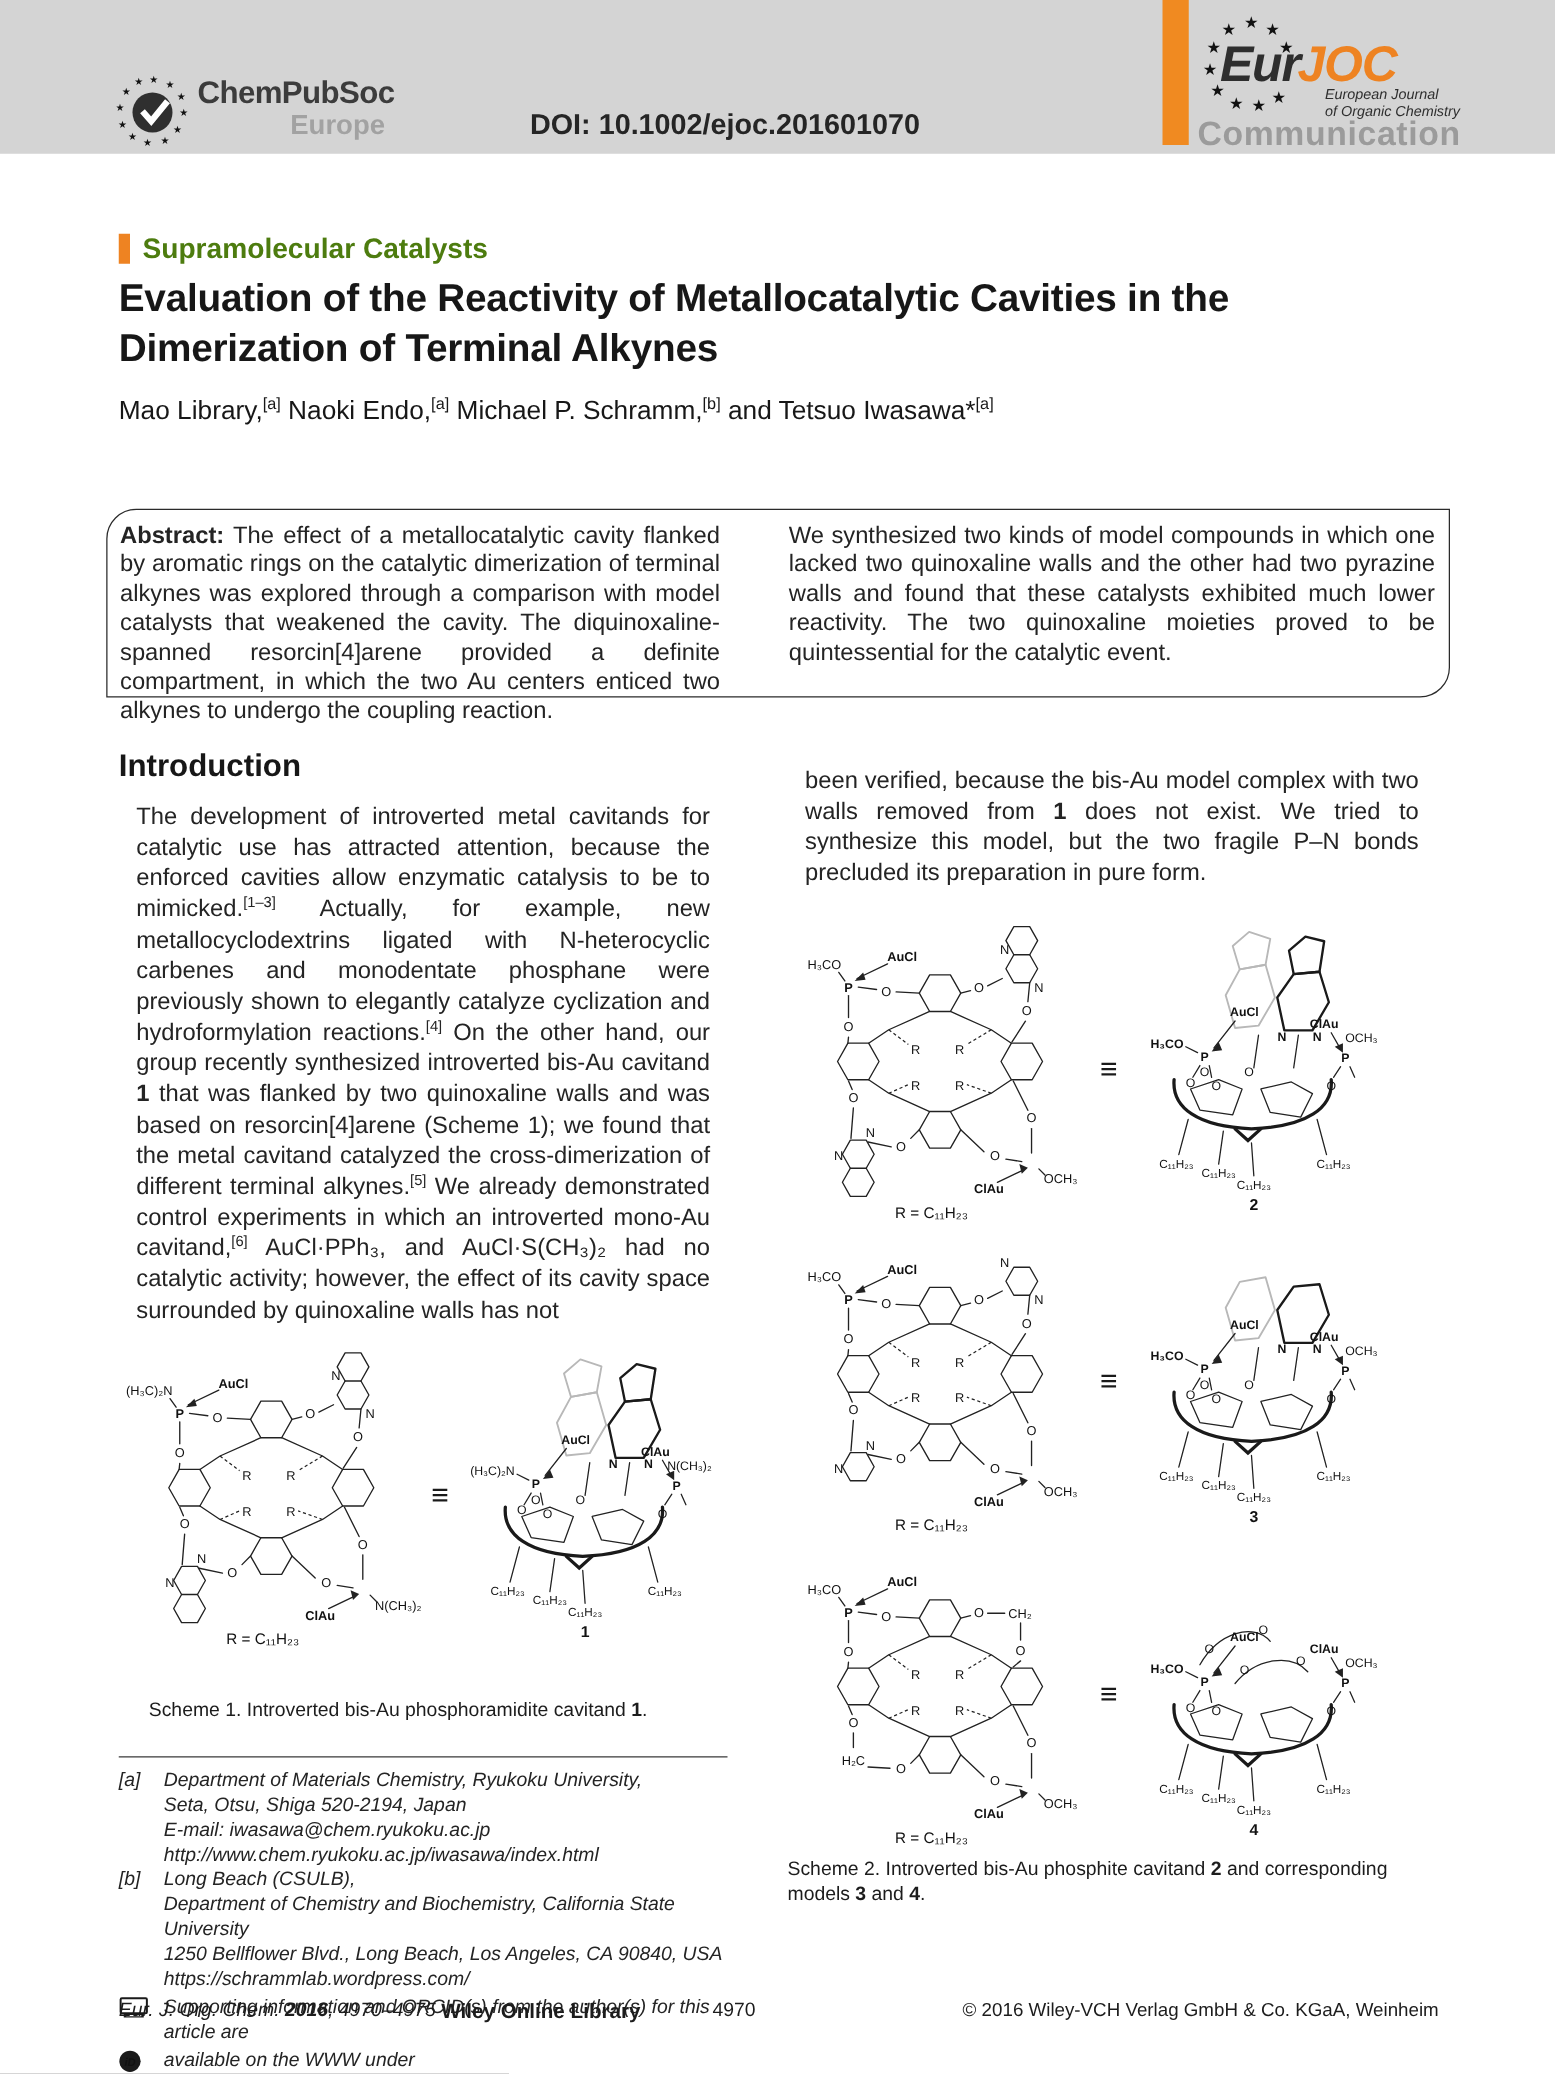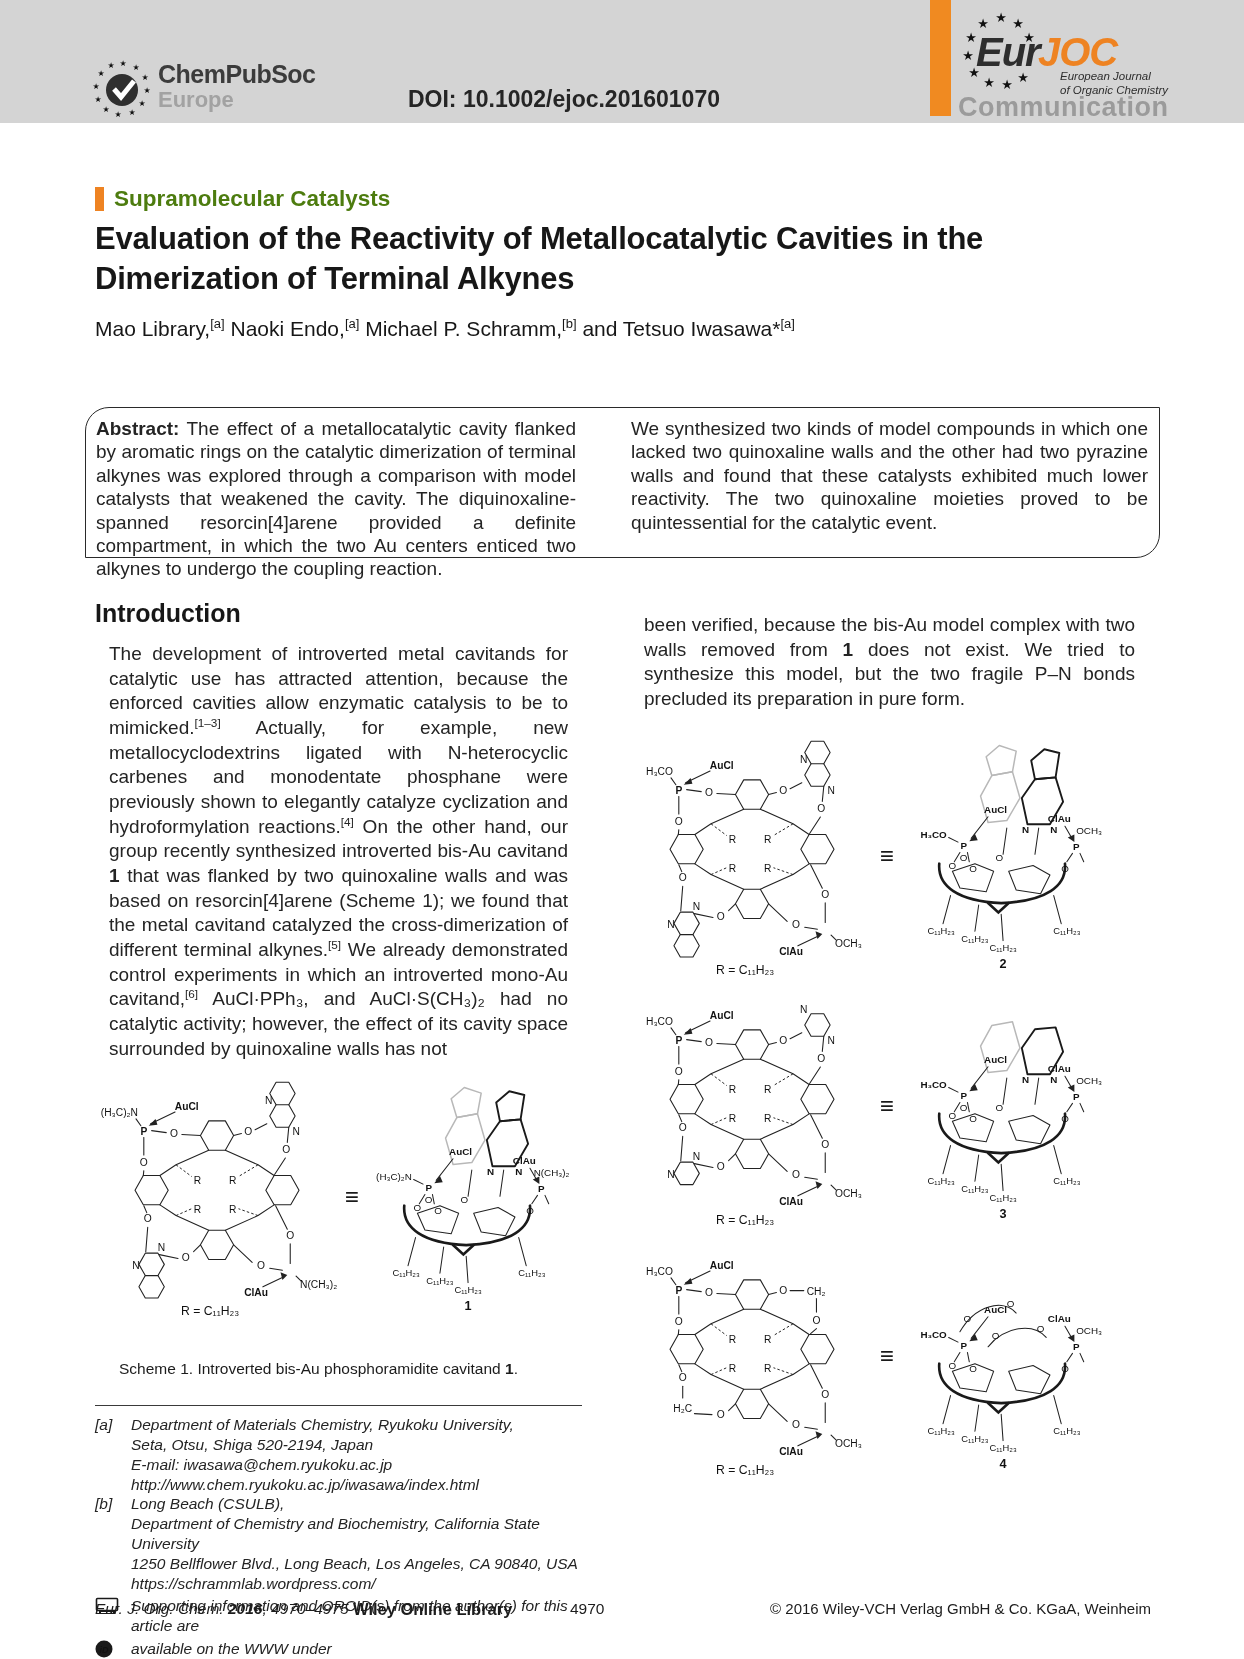--- a/index.html
+++ b/index.html
@@ -4,22 +4,22 @@
 <title>Eur. J. Org. Chem. Communication</title>
 <style>
   html,body{margin:0;padding:0;background:#9a9a9a;}
   .page{position:relative;width:1244px;height:1659px;margin:0 auto;background:#ffffff;
         font-family:"Liberation Sans","DejaVu Sans",sans-serif;color:#1e1e1e;overflow:hidden;}
   
   .band{position:absolute;left:0;top:0;width:1244px;height:123px;background:#d4d4d4;}
   .cps-logo{position:absolute;left:93px;top:58px;width:60px;height:62px;}
   .cps-text{position:absolute;left:158px;top:62px;width:150px;line-height:1;}
   .cps-name{font-weight:bold;font-size:25px;color:#3c3c3c;letter-spacing:-0.5px;}
-  .cps-region{font-weight:bold;font-size:22px;color:#a2a2a2;text-align:left;margin-top:2px;}
-  .doi{position:absolute;left:314px;top:86px;width:500px;text-align:center;
+  .cps-region{font-weight:bold;font-size:22px;color:#a2a2a2;text-align:right;margin-top:2px;}
+  .doi{position:absolute;left:330px;top:86px;width:500px;text-align:center;
        font-weight:bold;font-size:23px;color:#252525;}
   .orange-bar{position:absolute;left:930px;top:0;width:21px;height:116px;background:#f08a21;}
   .ej{position:absolute;left:956px;top:8px;width:240px;height:86px;}
   .ej-stars{position:absolute;left:0;top:0;}
   .ej-eur{position:absolute;left:20px;top:22px;font-size:40px;font-style:italic;font-weight:bold;color:#2e2e2e;letter-spacing:-1px;}
   .ej-joc{position:absolute;left:82px;top:22px;font-size:40px;font-style:italic;font-weight:bold;color:#ee8322;letter-spacing:-1px;}
   .ej-sub{position:absolute;left:104px;top:62px;font-size:11.5px;font-style:italic;color:#2e2e2e;line-height:13.5px;white-space:nowrap;}
   .article-type{position:absolute;left:958px;top:92px;font-weight:bold;font-size:27px;color:#9b9b9b;letter-spacing:0.5px;}
   
   .kicker{position:absolute;left:95px;top:186px;display:flex;align-items:center;}
@@ -642,20 +642,21 @@
           <text class="at anc" x="178" y="143">O</text>
           <text class="cl anc" x="46" y="209">C₁₁H₂₃</text>
           <text class="cl anc" x="82" y="217">C₁₁H₂₃</text>
           <text class="cl anc" x="112" y="227">C₁₁H₂₃</text>
           <text class="cl anc" x="180" y="209">C₁₁H₂₃</text>
           <text class="num anc" x="112" y="245">4</text>
         </g>
       </svg>
     </div>
 
+    <div class="caption cap2"><span>Scheme 2. Introverted bis-Au phosphite cavitand </span><b>2</b><span> and corresponding models </span><b>3</b><span> and </span><b>4</b><span>.</span></div>
   </div>
 
   <div class="footer">
     <div class="f-ref"><span>Eur. J. Org. Chem. </span><b>2016</b><span>, 4970–4975</span></div>
     <div class="f-wol">Wiley Online Library</div>
     <div class="f-page">4970</div>
     <div class="f-copy">© 2016 Wiley-VCH Verlag GmbH &amp; Co. KGaA, Weinheim</div>
   </div>
 
 </div>

